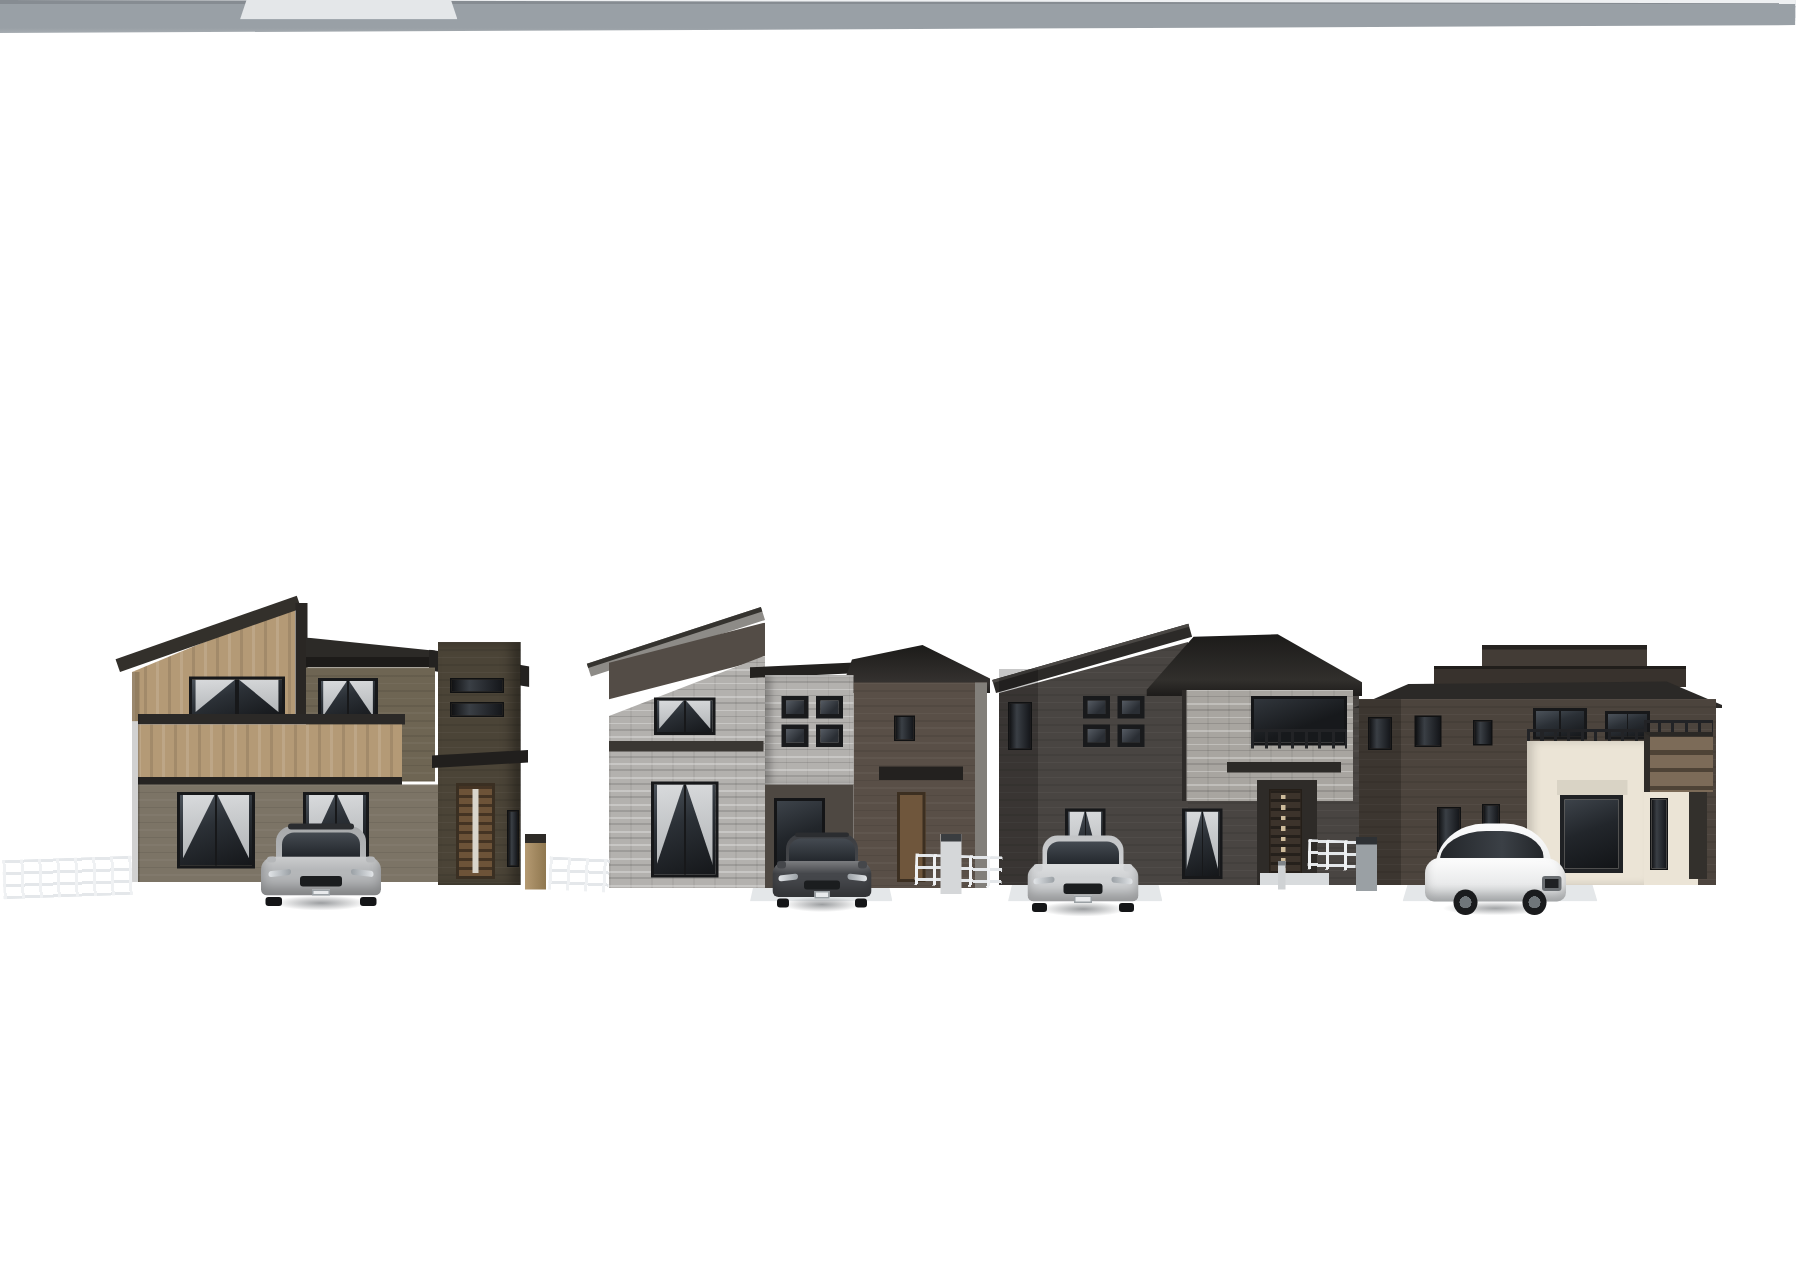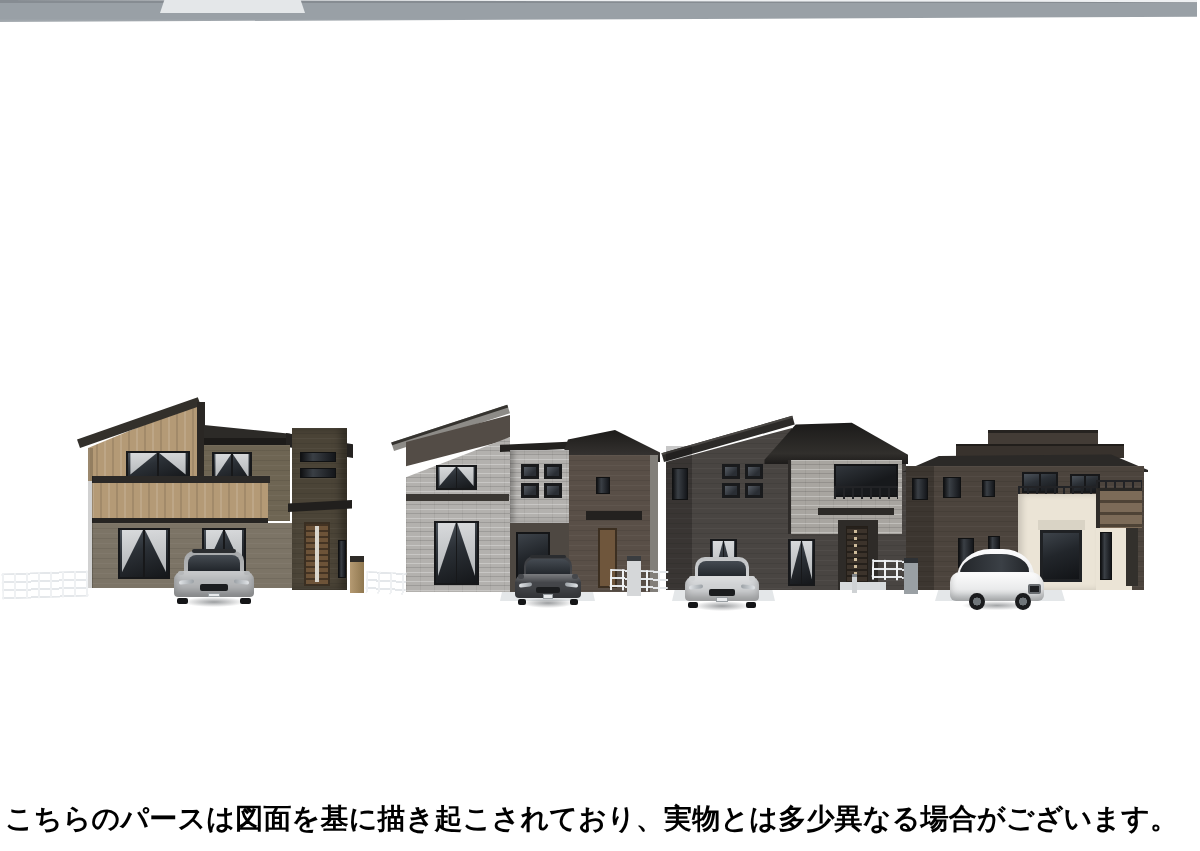--- a/index.html
+++ b/index.html
@@ -253,14 +253,13 @@
       <div class="sh"></div>
       <div class="upper"></div>
       <div class="glassband"></div>
       <div class="bod"></div>
       <div class="grille4"></div>
       <div class="whA"></div>
       <div class="whB"></div>
     </div>
   </div>
 
-  <div class="caption">こちらのパースは図面を基に描き起こされており、実物とは多少異なる場合がございます。</div>
 </div>
 
 </body></html>

